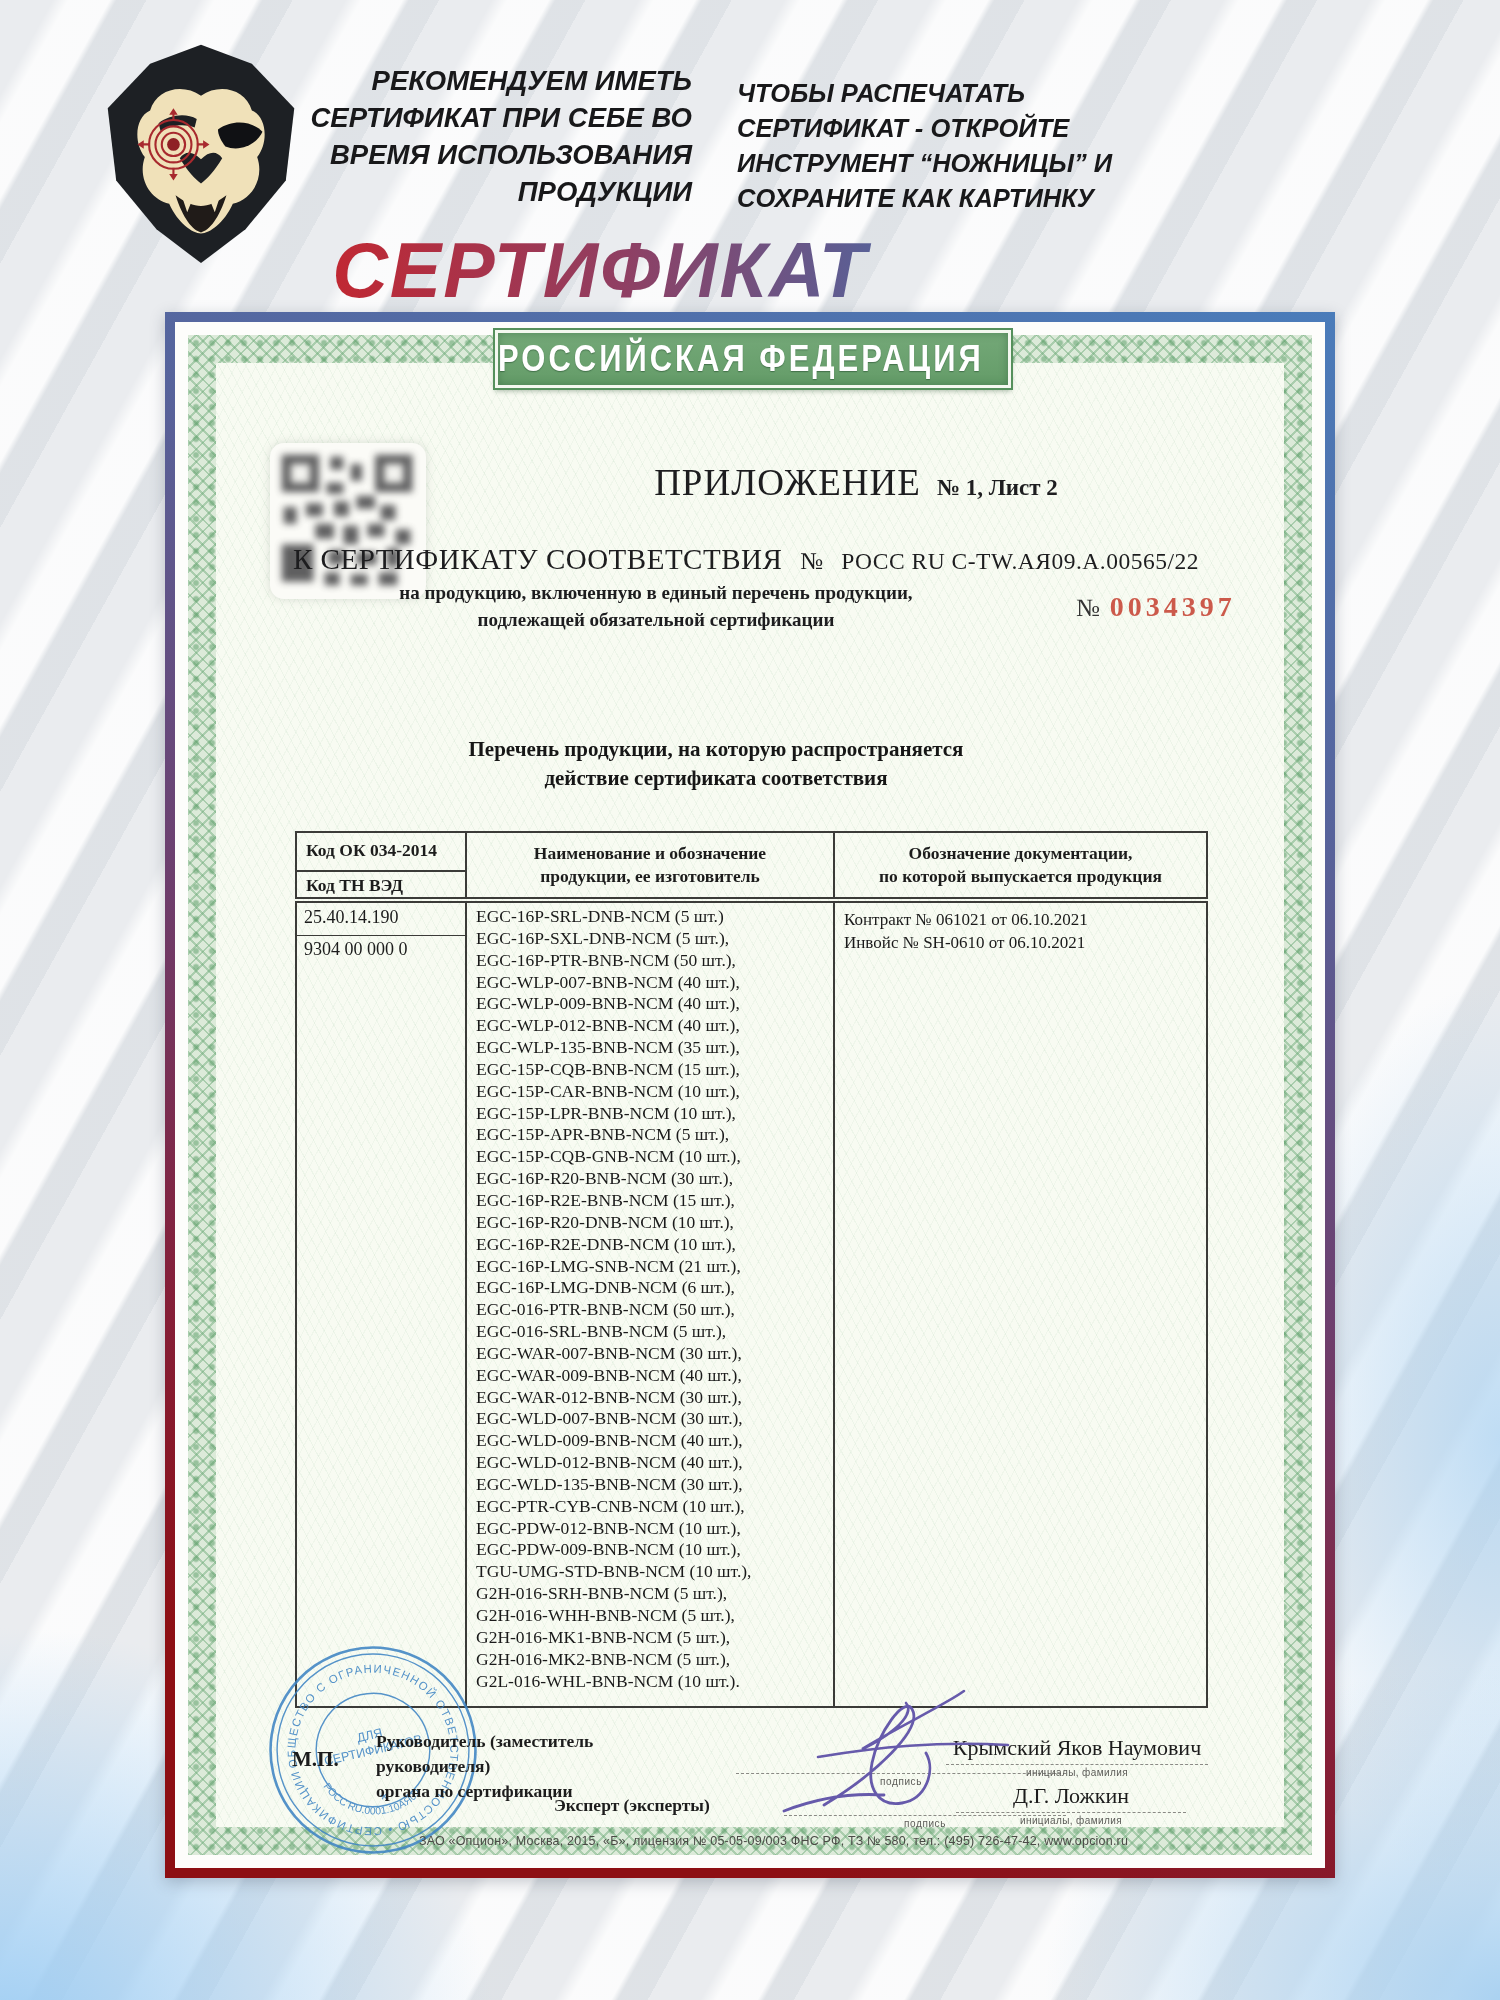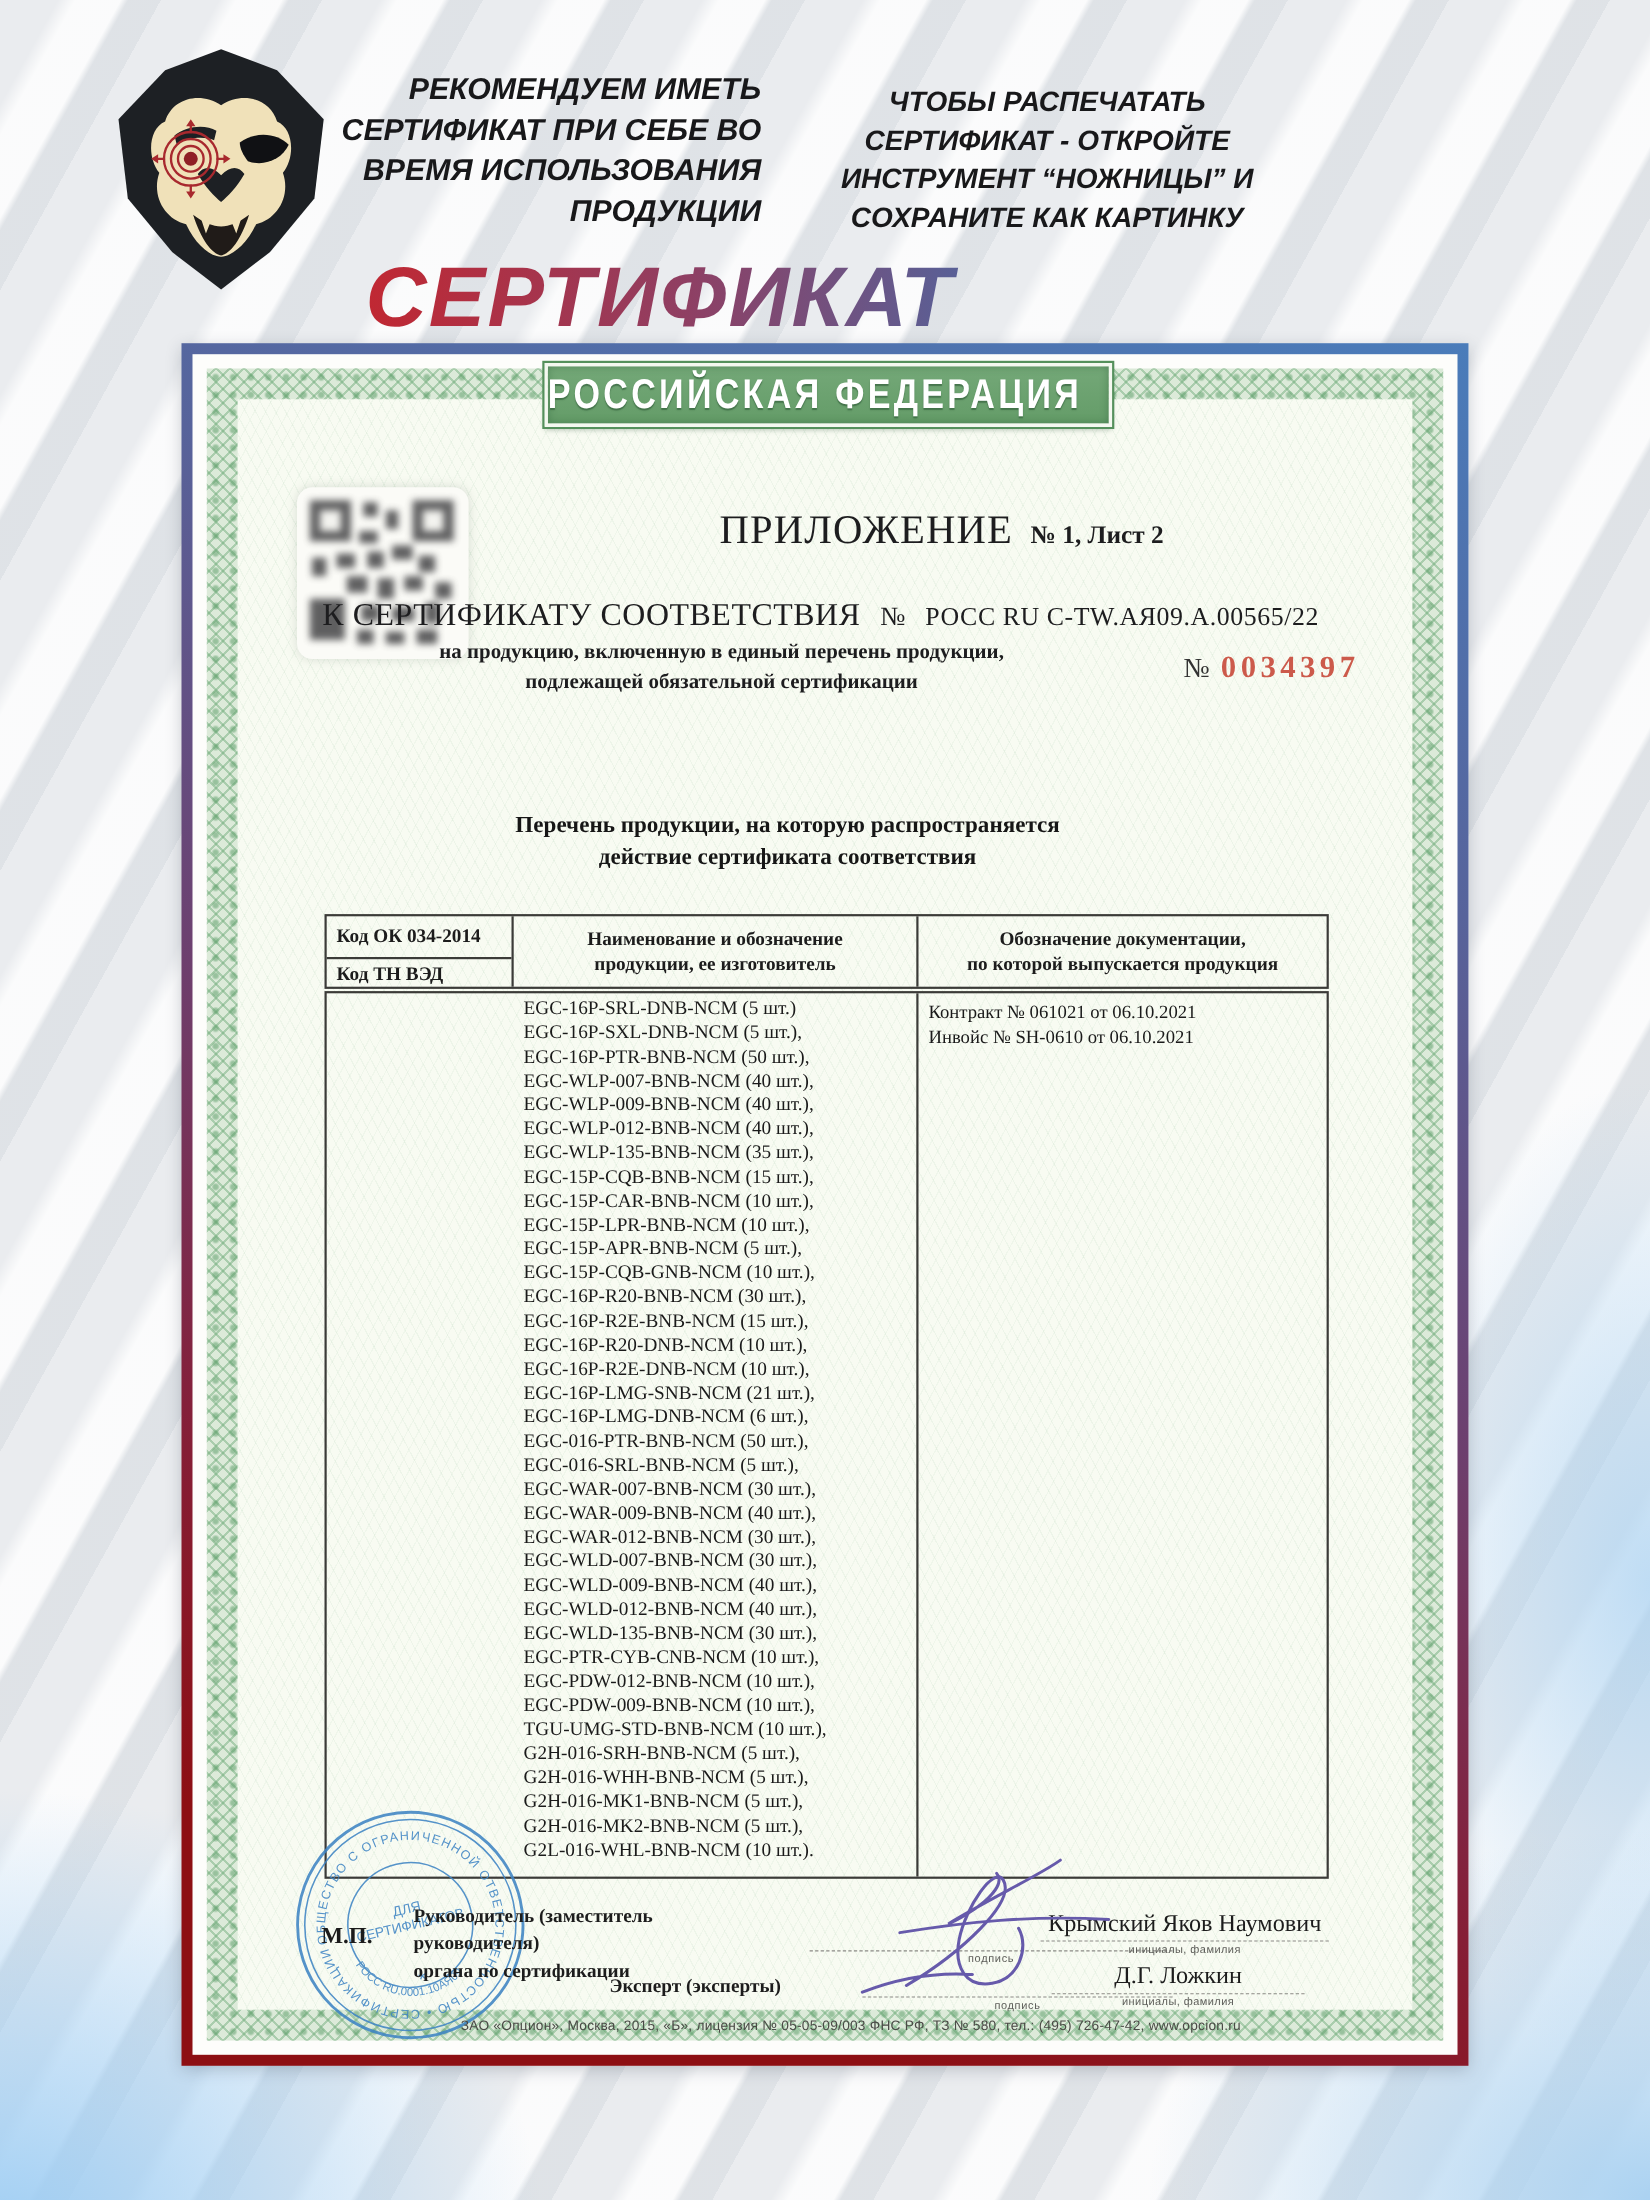--- a/index.html
+++ b/index.html
@@ -9,21 +9,21 @@
     background-color:#eaecef;
     background-image:
       radial-gradient(900px 750px at 0% 102%, #9ecdf3 0%, rgba(158,205,243,0) 55%),
       radial-gradient(760px 560px at 100% 100%, #abd2f1 0%, rgba(171,210,241,0) 60%),
       radial-gradient(420px 760px at 100% 72%, rgba(171,210,241,.75) 0%, rgba(171,210,241,0) 60%),
       repeating-linear-gradient(119deg, rgba(255,255,255,0) 0 46px, rgba(255,255,255,.8) 60px 96px, rgba(214,219,224,.55) 102px 128px);
   }
   .hdr-note{position:absolute;font-style:italic;font-weight:bold;color:#18181a;}
   .pre{white-space:pre-line;}
   #note-left{left:252px;top:62px;width:440px;text-align:right;font-size:27.5px;line-height:37px;font-weight:800;}
-  #note-right{left:737px;top:76px;width:430px;text-align:center;font-size:25.5px;line-height:35px;font-weight:800;}
+  #note-right{left:737px;top:76px;width:430px;text-align:left;font-size:25.5px;line-height:35px;font-weight:800;}
   #logo{position:absolute;left:95px;top:40px;width:212px;height:230px;}
   #main-title{
     position:absolute;left:0;top:226px;width:1200px;text-align:center;
     font-size:77px;font-weight:900;font-style:italic;letter-spacing:2px;
     background:linear-gradient(90deg,#d6222a 0%,#c02833 28%,#8f3f63 52%,#5a5f95 72%,#3b76b8 92%);
     -webkit-background-clip:text;background-clip:text;color:transparent;text-decoration:underline;
   }
   
   #cert-frame{
     position:absolute;left:165px;top:312px;width:1170px;height:1566px;
@@ -214,20 +214,25 @@
             <div class="col2">
               <div class="h-center th serif pre">Наименование и обозначение
 продукции, ее изготовитель</div>
             </div>
             <div class="col3">
               <div class="h-center th serif pre">Обозначение документации,
 по которой выпускается продукция</div>
             </div>
           </div>
           <div id="t-body">
+            <div class="col1">
+              <div id="b-code1" class="serif">25.40.14.190</div>
+              <div id="b-col1-div"></div>
+              <div id="b-code2" class="serif">9304 00 000 0</div>
+            </div>
             <div class="col2">
               <div id="product-list" class="serif">
                   <div>EGC-16P-SRL-DNB-NCM (5 шт.)</div>
                   <div>EGC-16P-SXL-DNB-NCM (5 шт.),</div>
                   <div>EGC-16P-PTR-BNB-NCM (50 шт.),</div>
                   <div>EGC-WLP-007-BNB-NCM (40 шт.),</div>
                   <div>EGC-WLP-009-BNB-NCM (40 шт.),</div>
                   <div>EGC-WLP-012-BNB-NCM (40 шт.),</div>
                   <div>EGC-WLP-135-BNB-NCM (35 шт.),</div>
                   <div>EGC-15P-CQB-BNB-NCM (15 шт.),</div>

